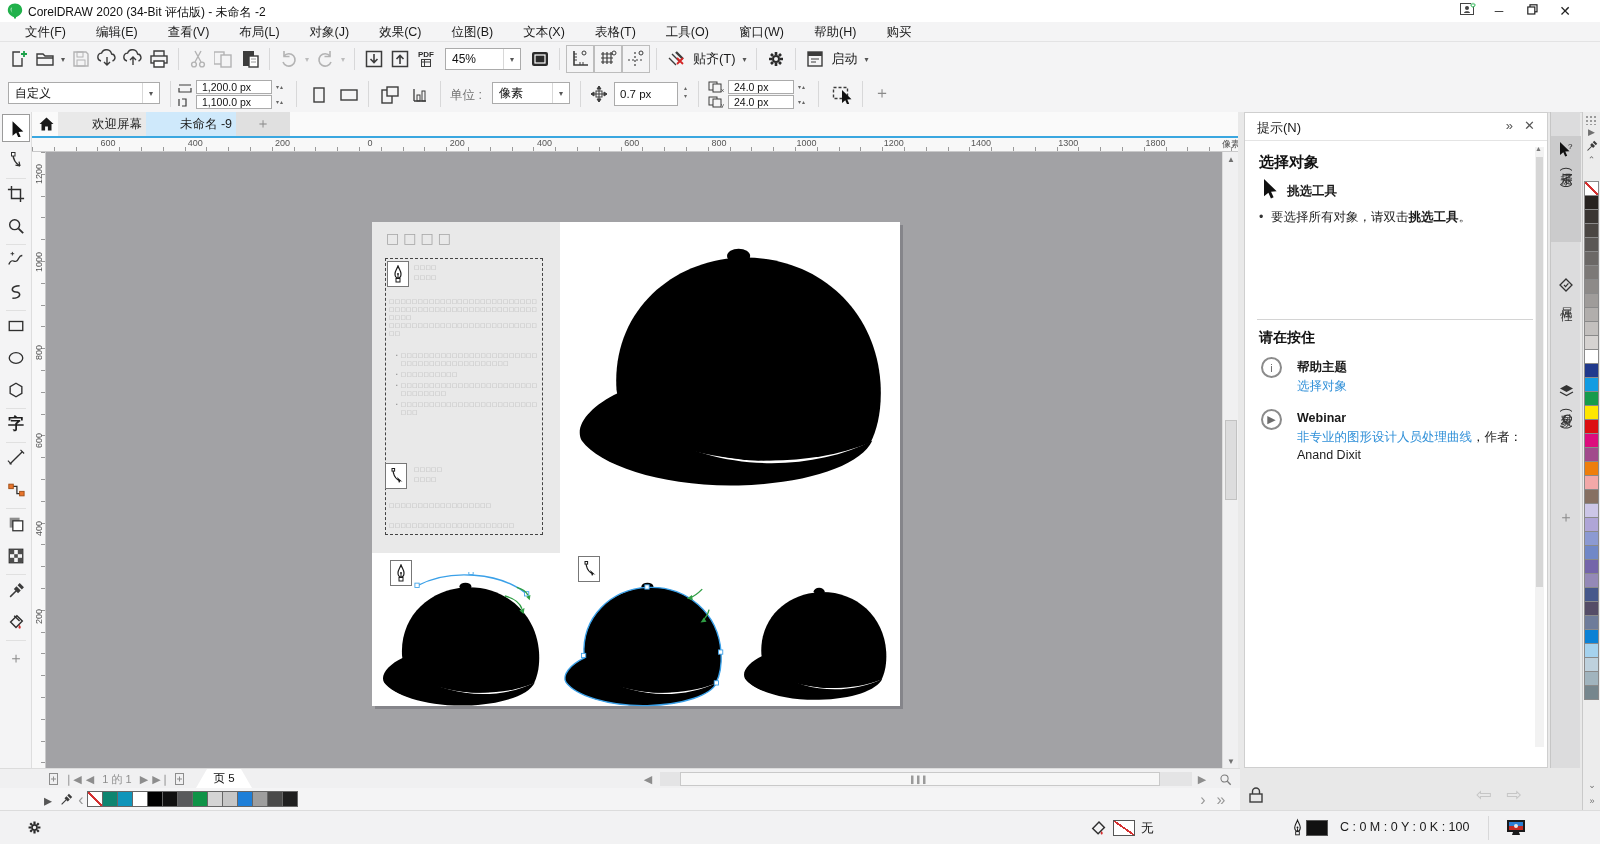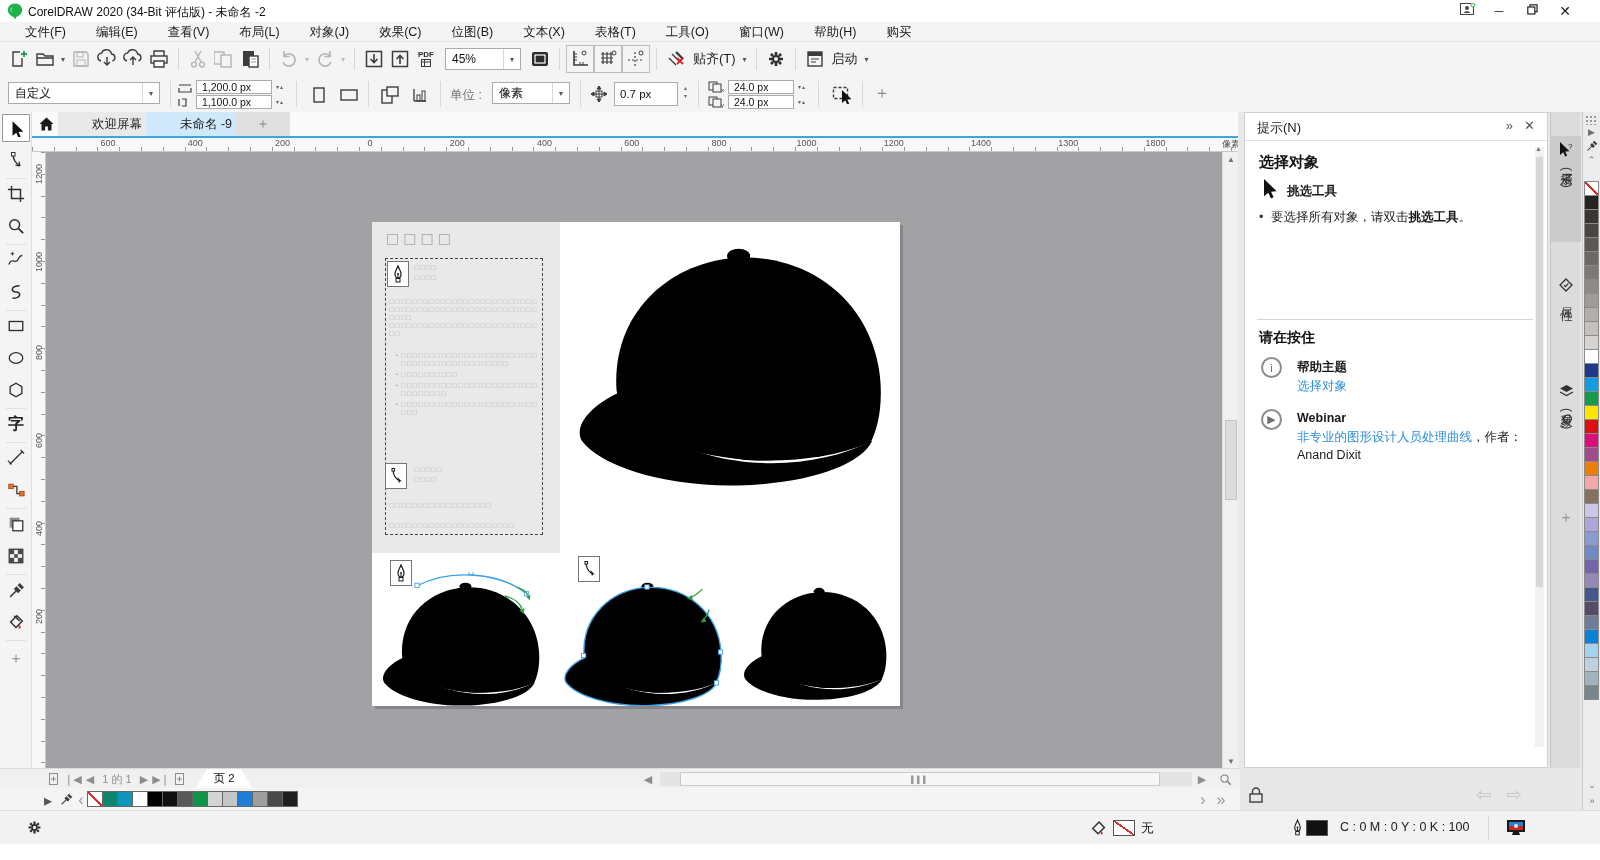--- a/index.html
+++ b/index.html
@@ -797,21 +797,21 @@
   <span class="pn" style="left:100px;width:34px;color:#8d8d8d">1 的 1</span>
   <span class="pn" style="left:138px;width:12px">▶</span>
   <span class="pn" style="left:154px;width:14px">▶❘</span>
   <span class="pn" style="left:172px;width:16px">
       <svg width="11" height="12" viewBox="0 0 11 12">
         <rect x="0.5" y="0.5" width="8" height="11" fill="none" stroke="#8d8d8d"></rect>
         <path d="M4.5,3.5 v5 M2,6 h5" stroke="#8d8d8d"></path>
       </svg>
     </span>
   <span class="pagetab">
-      <span>页 2</span>
+      <span>页 5</span>
     </span>
   <span class="pn" style="left:642px;width:12px">◀</span>
   <div class="hscrolltrack">
     <div class="hthumb">▌▌▌</div>
   </div>
   <span class="pn" style="left:1196px;width:12px">▶</span>
   <span class="pn" style="left:1216px;width:18px">
       <svg width="13" height="13" viewBox="0 0 20 20">
         <circle cx="8.5" cy="8.5" r="5.5" fill="none" stroke="#7a7a7a" stroke-width="1.6"></circle>
         <path d="M12.8,12.8 L18,18" stroke="#7a7a7a" stroke-width="2"></path>

